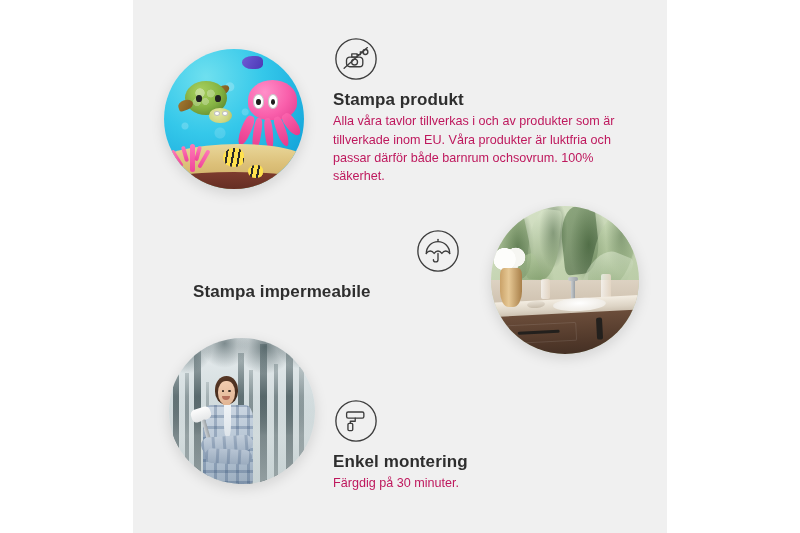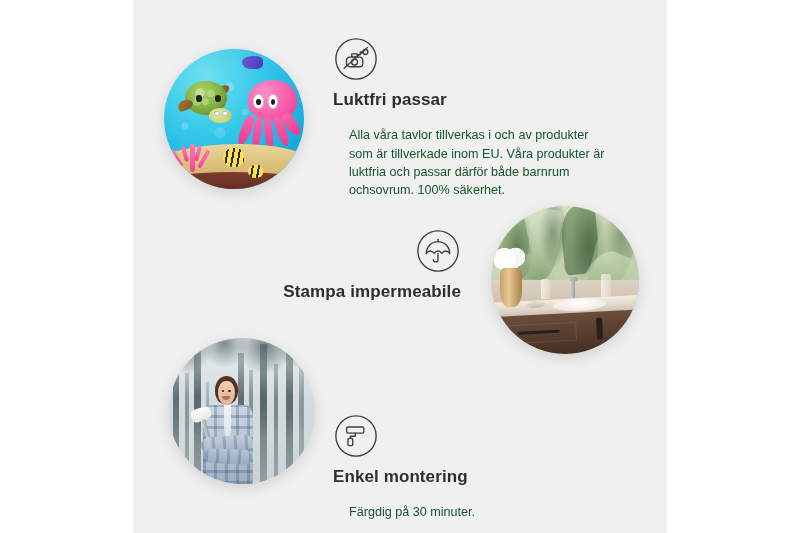--- a/index.html
+++ b/index.html
@@ -486,27 +486,27 @@
   }
   .feat-title {
     margin: 7px 0 2px 0;
     font-size: 17px;
     font-weight: bold;
     color: #2e2e2e;
     letter-spacing: .1px;
     line-height: 1.25;
   }
   .feat-body {
-    margin: 16px;
+    margin: 0;
     font-size: 12.6px;
-    color: #14532d;
+    color: #be185d;
     line-height: 1.46;
   }
   .align-left  { text-align: left; }
-  .align-right { text-align: right; }
+  .align-right { }
   .align-right .feat-icon { margin-left: auto; }
 </style>
 </head>
 <body>
 
 <div id="stage">
   <div class="panel">
 
     <div class="circle-photo" style="left:31px; top:49px; width:140px; height:140px;">
       <div class="scene">
@@ -550,21 +550,21 @@
     <div class="feature align-left" style="left:200px; top:36px; width:288px;">
       <svg class="feat-icon" viewBox="0 0 48 48" fill="none">
         <circle cx="24" cy="24" r="21" stroke="#3d3d3d" stroke-width="1.4"></circle>
         <path d="M17.5 22h10.2a3.4 3.4 0 0 1 3.4 3.4v3.3a3.4 3.4 0 0 1-3.4 3.4H17.5a3.4 3.4 0 0 1-3.4-3.4v-3.3a3.4 3.4 0 0 1 3.4-3.4Z" stroke="#3d3d3d" stroke-width="1.4" stroke-linejoin="round"></path>
         <path d="M19.6 18.7h5.6V22h-5.6z" stroke="#3d3d3d" stroke-width="1.4" stroke-linejoin="round"></path>
         <path d="M25.2 19.4h3.4v-2.7h3.4" stroke="#3d3d3d" stroke-width="1.4" stroke-linecap="round"></path>
         <circle cx="33.8" cy="16.7" r="2.6" stroke="#3d3d3d" stroke-width="1.4"></circle>
         <circle cx="22.5" cy="27.2" r="3.1" stroke="#3d3d3d" stroke-width="1.4"></circle>
         <path d="M11.6 33.6 35.9 12.1" stroke="#3d3d3d" stroke-width="1.4" stroke-linecap="round"></path>
       </svg>
-      <div class="feat-title">Luktfri passar</div>
+      <div class="feat-title">Stampa produkt</div>
       <p class="feat-body">Alla våra tavlor tillverkas i och av produkter som är tillverkade inom EU. Våra produkter är luktfria och passar därför både barnrum ochsovrum. 100% säkerhet.</p>
     </div>
 
     <div class="feature align-right" style="left:60px; top:228px; width:268px;">
       <svg class="feat-icon" viewBox="0 0 48 48" fill="none">
         <circle cx="24" cy="24" r="21" stroke="#3d3d3d" stroke-width="1.4"></circle>
         <path d="M11.8 26.6c0-6.9 5.5-12.4 12.2-12.4s12.2 5.5 12.2 12.4" stroke="#3d3d3d" stroke-width="1.4" stroke-linecap="round"></path>
         <path d="M11.8 26.6c1.1-1.7 2.4-2.6 4.1-2.6s3 .9 4.1 2.6c1.1-1.7 2.4-2.6 4-2.6s2.9.9 4 2.6c1.1-1.7 2.4-2.6 4.1-2.6s3 .9 4.1 2.6" stroke="#3d3d3d" stroke-width="1.4" stroke-linejoin="round" stroke-linecap="round"></path>
         <path d="M24 14.2v-2.4" stroke="#3d3d3d" stroke-width="1.4" stroke-linecap="round"></path>
         <path d="M24 26.6v6.4a2.4 2.4 0 0 1-2.4 2.4 2.4 2.4 0 0 1-2.4-2.4" stroke="#3d3d3d" stroke-width="1.4" stroke-linecap="round"></path>
@@ -625,21 +625,21 @@
           <span class="shirt"></span>
           <span class="roller-pad"></span>
           <span class="roller-handle"></span>
           <span class="roller-grip"></span>
           <span class="armL"></span>
           <span class="armR"></span>
         </div>
       </div>
     </div>
 
-    <div class="feature align-left" style="left:200px; top:413px; width:250px;">
+    <div class="feature align-left" style="left:200px; top:398px; width:250px;">
       <svg class="feat-icon" viewBox="0 0 48 48" fill="none">
         <circle cx="24" cy="24" r="21" stroke="#3d3d3d" stroke-width="1.4"></circle>
         <rect x="14.2" y="14.6" width="18" height="6.4" rx="1.6" stroke="#3d3d3d" stroke-width="1.4"></rect>
         <path d="M23.2 21v3.3h-5.1v2.1" stroke="#3d3d3d" stroke-width="1.4" stroke-linecap="round" stroke-linejoin="round"></path>
         <rect x="15.6" y="26.4" width="5" height="7.6" rx="1.2" stroke="#3d3d3d" stroke-width="1.4"></rect>
       </svg>
       <div class="feat-title">Enkel montering</div>
       <p class="feat-body">Färgdig på 30 minuter.</p>
     </div>
 

